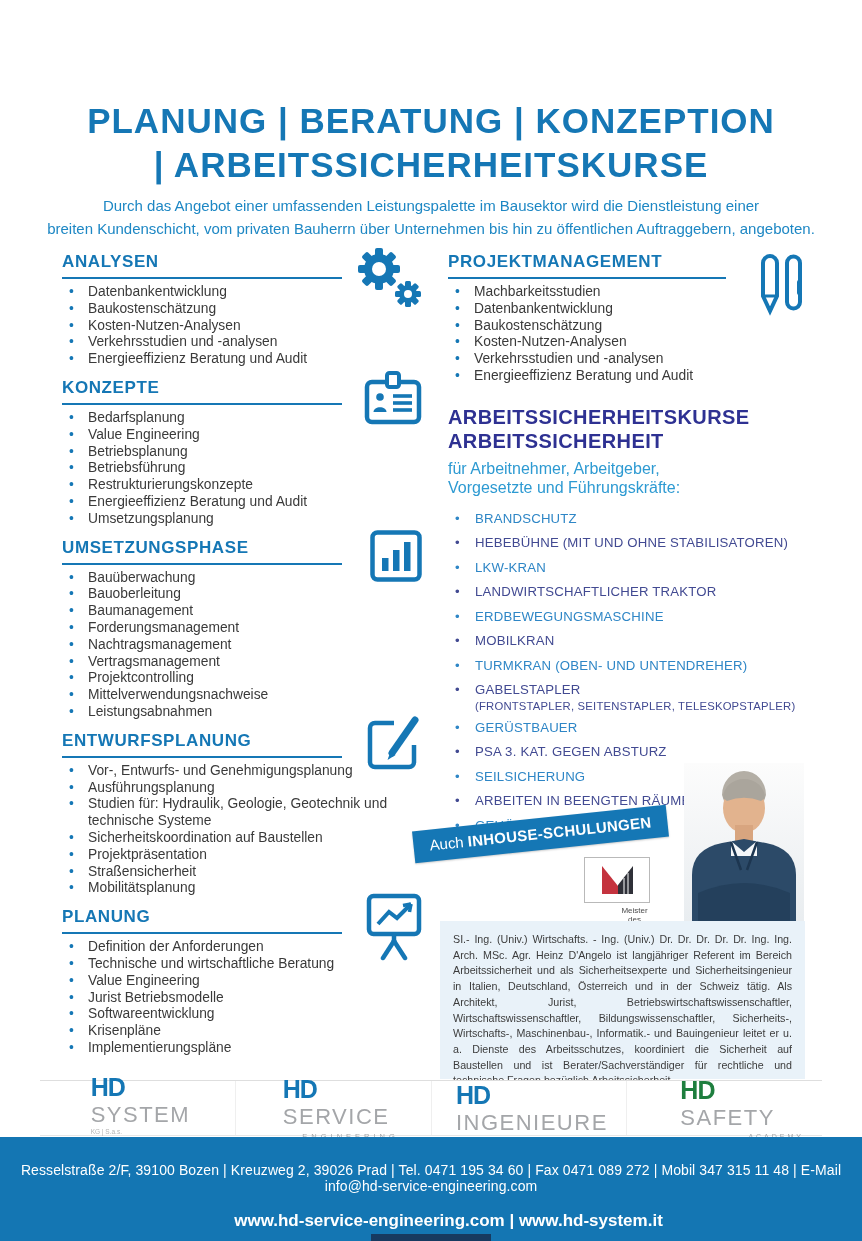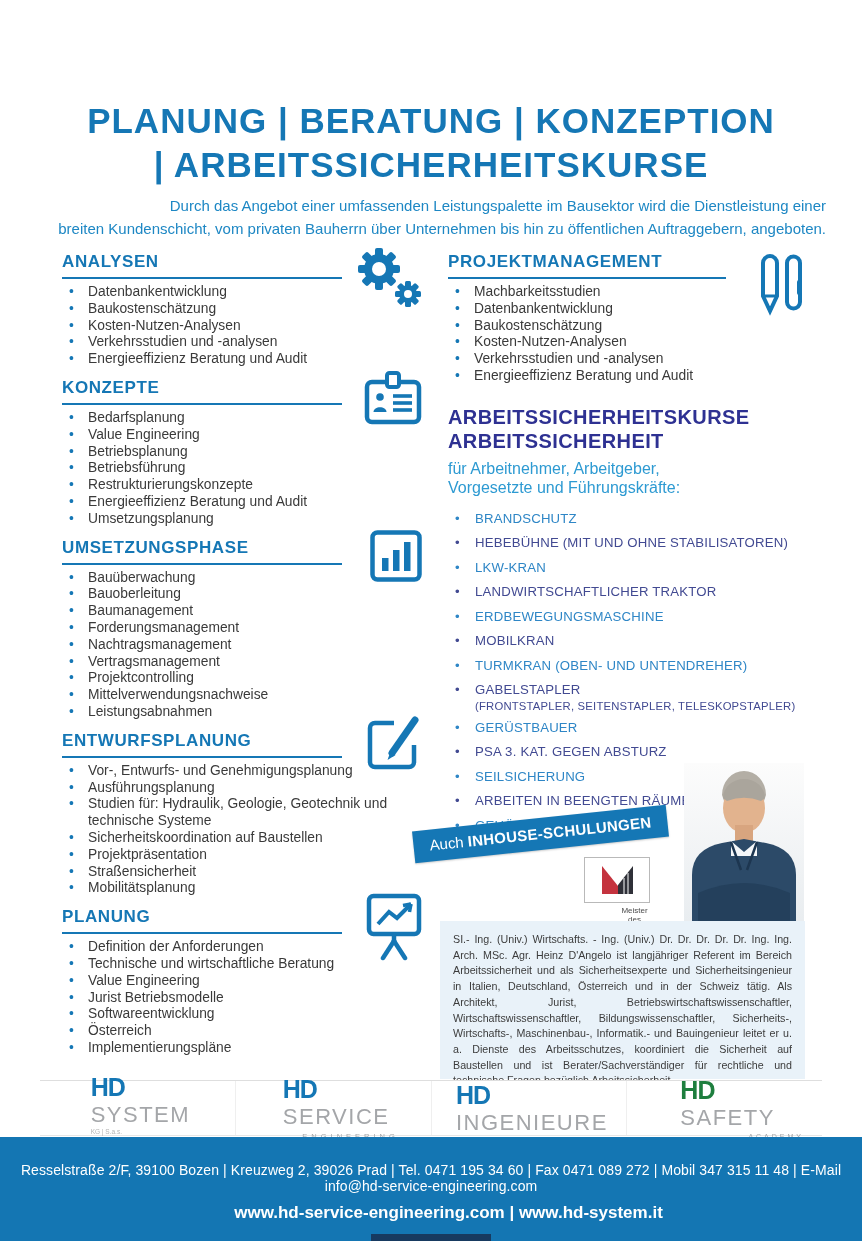--- a/index.html
+++ b/index.html
@@ -16,21 +16,21 @@
     position:relative;width:862px;height:1241px;margin:0 auto;
     background:#fff;overflow:hidden;
     font-family:"Liberation Sans", sans-serif;
   }
   
   .title{
     position:absolute;top:76px;left:0;right:0;text-align:center;
     color:var(--blue);font-size:35px;font-weight:800;letter-spacing:1px;line-height:1.24;
   }
   .intro{
-    position:absolute;top:180px;left:36px;right:36px;text-align:right;
+    position:absolute;top:180px;left:36px;right:36px;text-align:center;
     color:var(--lightblue);font-size:15px;line-height:1.5;
   }
   
   .col-left{position:absolute;left:62px;top:252px;width:360px;}
   .col-right{position:absolute;left:448px;top:252px;width:358px;}
   .svc{position:relative;margin-bottom:10px;}
   .svc h2{
     margin:0;color:var(--blue);font-size:17px;font-weight:800;letter-spacing:.6px;
     padding-bottom:5px;border-bottom:2.5px solid var(--blue);width:calc(100% - 80px);
   }
@@ -81,21 +81,21 @@
   .phd{font-weight:800;font-size:25px;color:var(--blue);letter-spacing:-1px;}
   .phd.green{color:#1e7e3e;}
   .pname{font-size:22px;color:#a4a6a9;font-weight:400;letter-spacing:1.5px;margin-left:6px;}
   .psuffix{font-size:6.5px;color:#b4b4b4;margin-left:4px;}
   .ptag{font-size:6.8px;letter-spacing:1px;color:var(--blue);margin-top:2px;}
   .ptag.gray{color:#a4a6a9;letter-spacing:4px;font-size:7.5px;padding-left:35px;}
   .ptag.acad{color:#a4a6a9;letter-spacing:3px;font-size:7px;align-self:flex-end;margin-right:18px;}
   
   .footer{position:absolute;left:0;right:0;top:1137px;bottom:0;background:#1476b3;color:#fff;text-align:center;}
   .f1{margin-top:25px;font-size:14px;font-weight:400;letter-spacing:.1px;}
-  .f2{margin-top:9px;font-size:17px;font-weight:800;padding-left:35px;}
+  .f2{margin-top:17px;font-size:17px;font-weight:800;padding-left:35px;}
   .bottom-bar{position:absolute;left:50%;bottom:0;transform:translateX(-50%);width:120px;height:7px;background:#173a60;}
 </style>
 </head>
 <body>
 
 <div class="page">
 
   <h1 class="title"><span>PLANUNG | BERATUNG | KONZEPTION</span><br><span>| ARBEITSSICHERHEITSKURSE</span></h1>
   <p class="intro"><span>Durch das Angebot einer umfassenden Leistungspalette im Bausektor wird die Dienstleistung einer</span><br><span>breiten Kundenschicht, vom privaten Bauherrn über Unternehmen bis hin zu öffentlichen Auftraggebern, angeboten.</span></p>
 
@@ -212,21 +212,21 @@
           <line x1="28" y1="48" x2="17" y2="65" stroke="#1577b5" stroke-width="4.5" stroke-linecap="round"></line>
           <line x1="28" y1="48" x2="39" y2="65" stroke="#1577b5" stroke-width="4.5" stroke-linecap="round"></line>
         </svg>
       </span>
       <ul>
           <li><span class="dot">•</span><span class="li-text">Definition der Anforderungen</span></li>
           <li><span class="dot">•</span><span class="li-text">Technische und wirtschaftliche Beratung</span></li>
           <li><span class="dot">•</span><span class="li-text">Value Engineering</span></li>
           <li><span class="dot">•</span><span class="li-text">Jurist Betriebsmodelle</span></li>
           <li><span class="dot">•</span><span class="li-text">Softwareentwicklung</span></li>
-          <li><span class="dot">•</span><span class="li-text">Österreich</span></li>
+          <li><span class="dot">•</span><span class="li-text">Krisenpläne</span></li>
           <li><span class="dot">•</span><span class="li-text">Implementierungspläne</span></li>
         </ul>
     </section>
   </div>
 
   <div class="col-right">
 
     <section class="svc">
       <h2>PROJEKTMANAGEMENT</h2>
       <span class="svc-icon" style="top:-2px">

